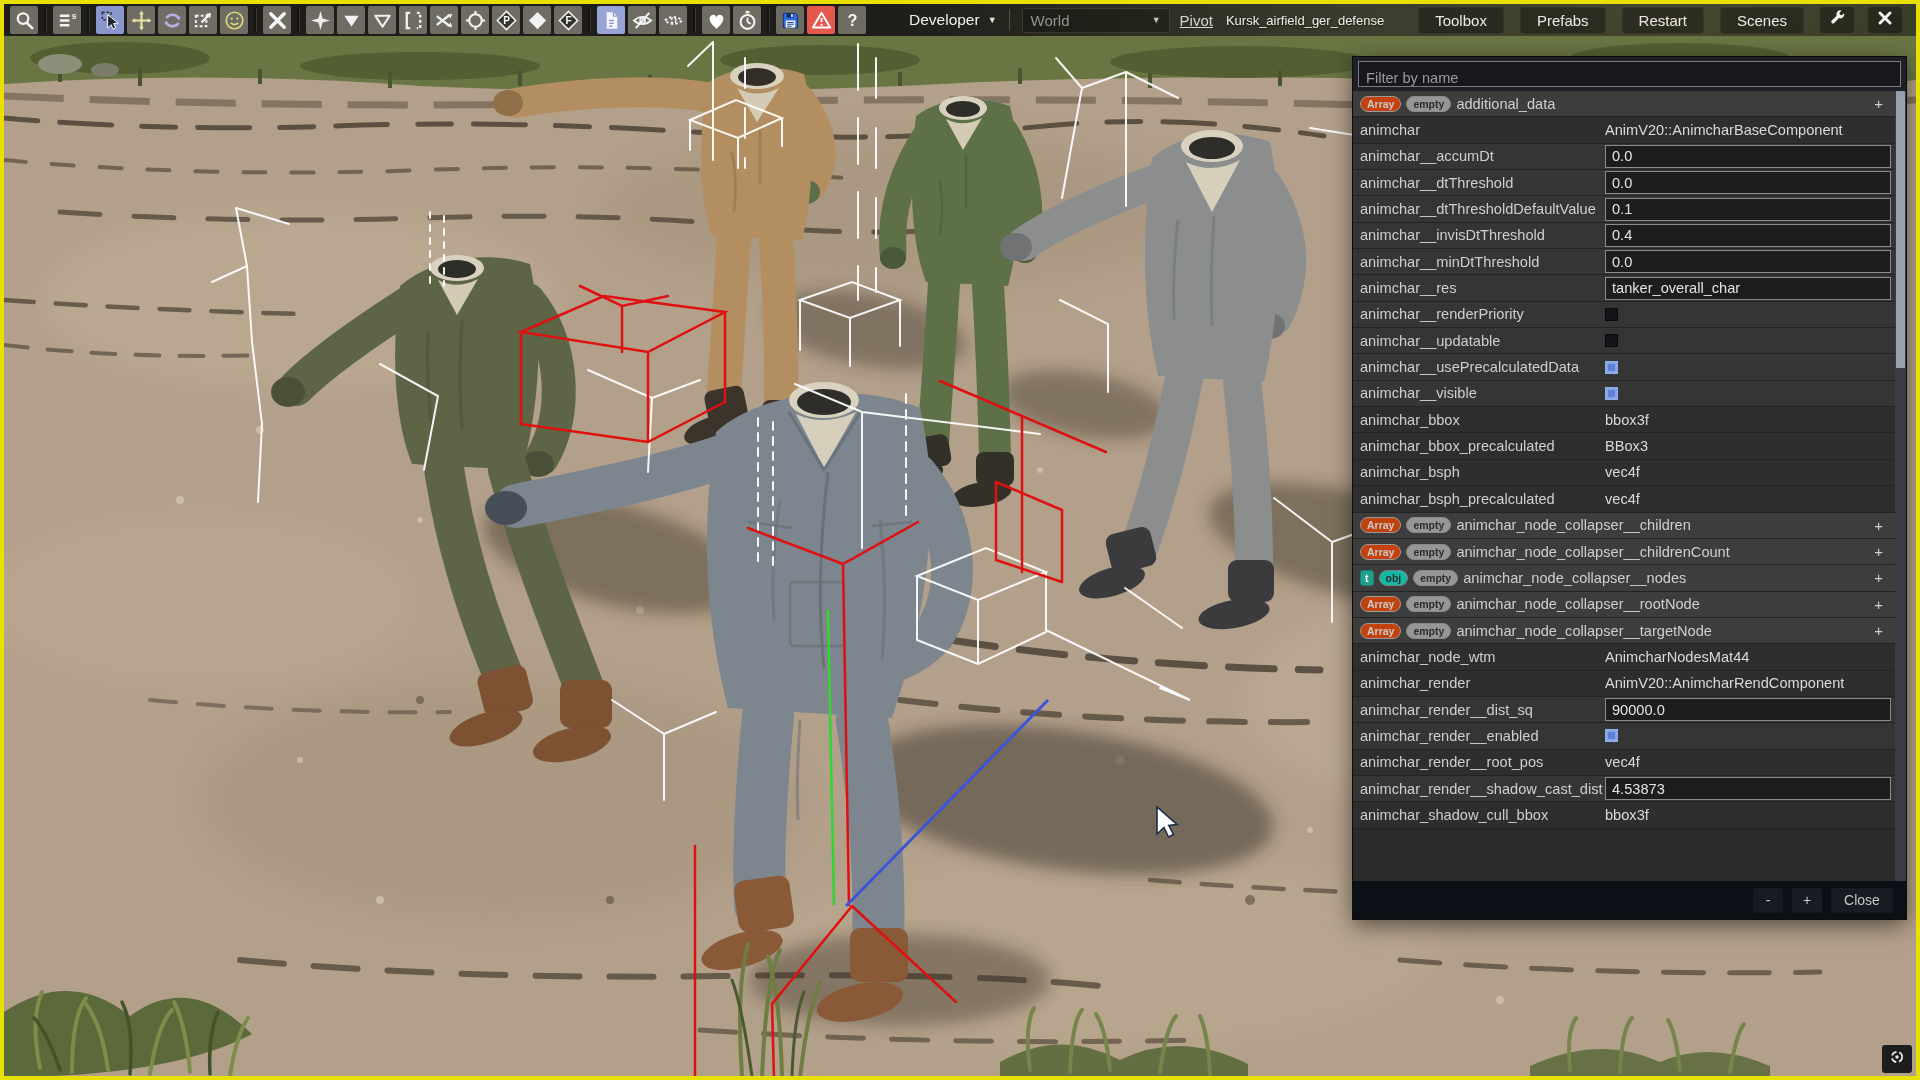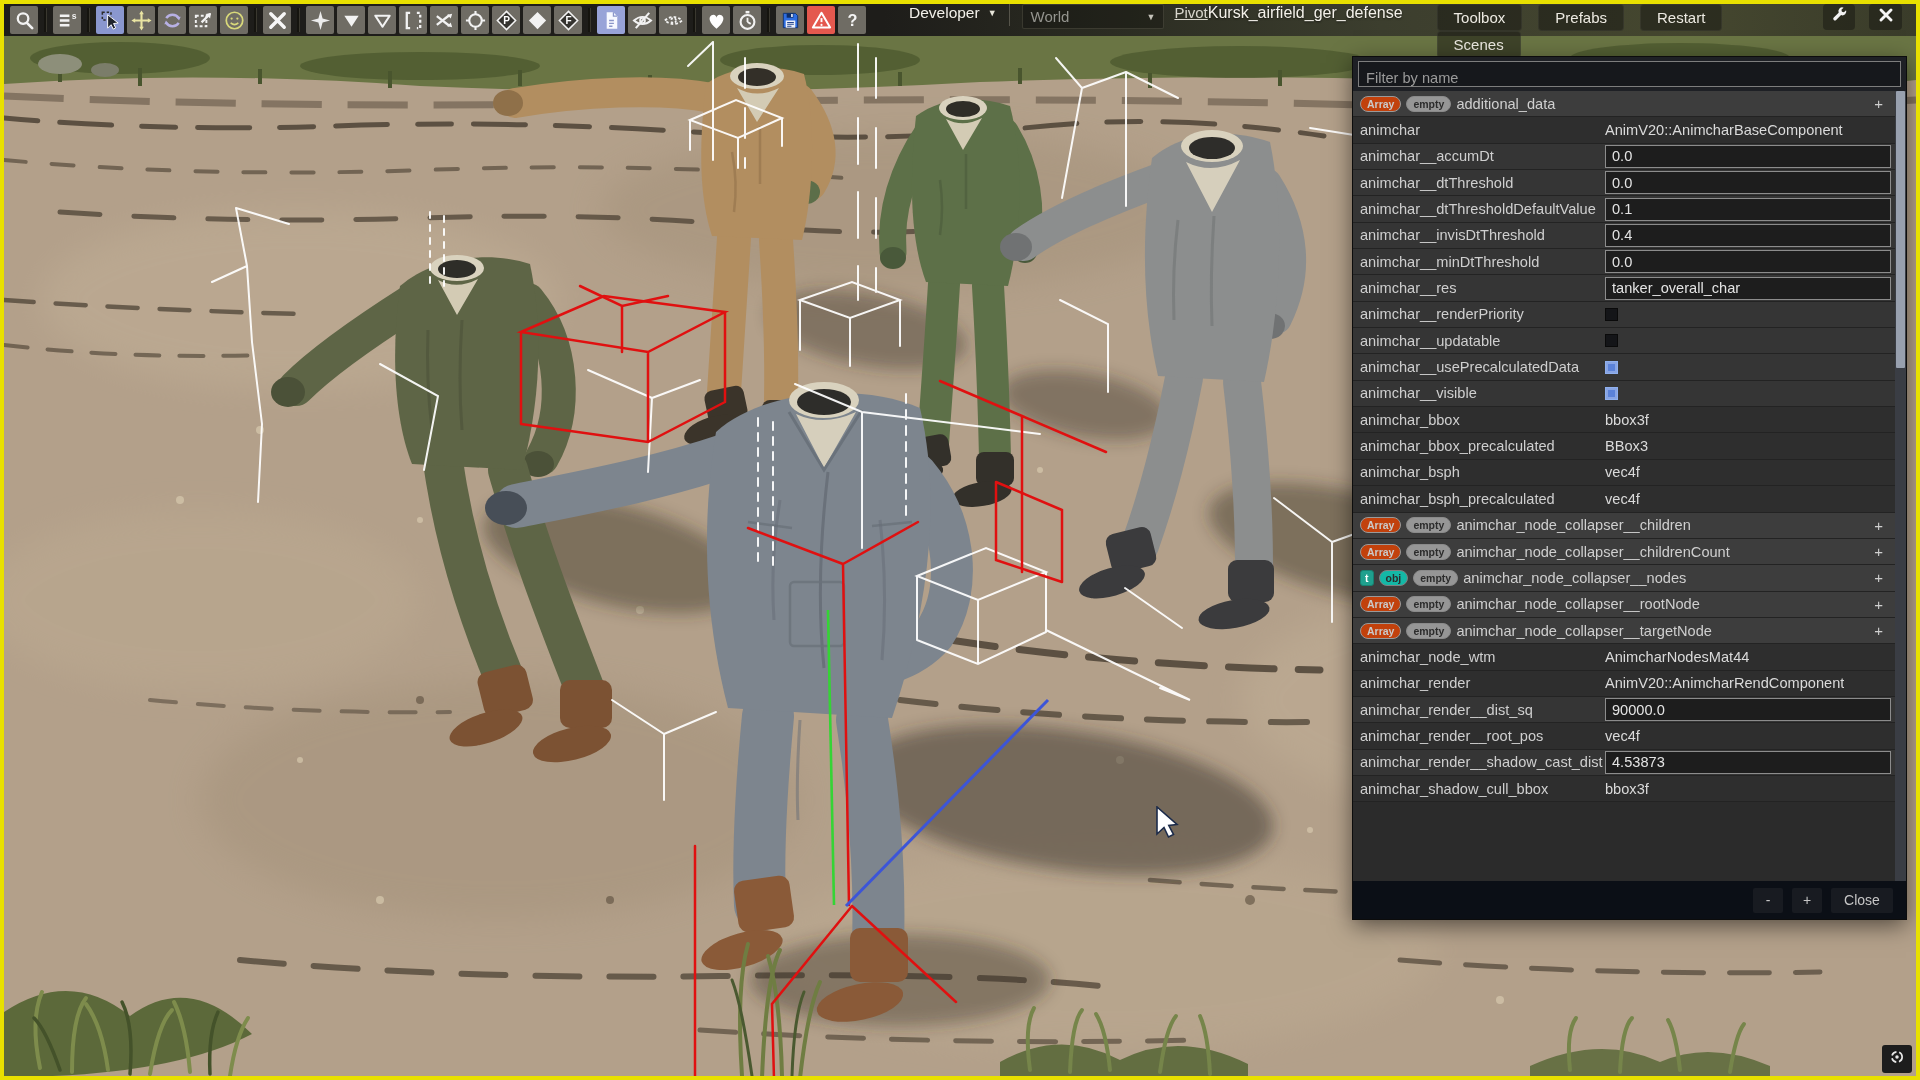--- a/index.html
+++ b/index.html
@@ -13,31 +13,31 @@
           z-index:50;padding-left:6px;box-sizing:border-box;}
   .tools{display:flex;align-items:center;height:32px;}
   .tbtn{width:28px;height:28px;margin-right:3px;border-radius:2px;background:var(--button_bg,#6f6c64);
         display:flex;align-items:center;justify-content:center;flex:0 0 auto;}
   .tbtn svg{width:23px;height:23px;display:block;}
   .tbtn.active{background:var(--active_tool_bg,#8a97cf);}
   .tbtn.active2{background:var(--active_doc_bg,#98a3d8);}
   .tbtn.red{background:var(--warning_bg,#e4584e);}
   .tsep{width:9px;height:28px;margin-right:3px;display:flex;align-items:center;justify-content:center;}
   .tsep i{display:block;width:2px;height:24px;background:#15140f;border-right:1px solid #3a382f;}
-  .tb-right{display:flex;align-items:flex-start;flex:1;height:32px;}
+  .tb-right{display:flex;align-items:center;flex:1;height:32px;}
   .dropdown{display:flex;align-items:center;gap:8px;margin-left:40px;color:#f2f0ea;font-size:15.5px;}
   .caret{font-size:9px;color:#e8e6da;}
   .caret.dim{color:#c5c3ba;margin-left:auto;}
   .vsep{width:1px;height:22px;background:#56544a;margin:0 12px;}
   .world-box{width:130px;height:23px;display:flex;align-items:center;padding:0 8px;
              background:rgba(12,12,9,.32);border:1px solid rgba(125,122,104,.30);border-radius:2px;
              color:#94948e;font-size:15px;}
   .pivot{color:#d9d7cd;font-size:15px;margin-left:10px;text-decoration:underline;}
   .spacer{flex:1;}
-  .scene-name{color:#f3f0e9;font-size:16px;margin-right:34px;text-shadow:0 1px 2px rgba(0,0,0,.6);}
+  .scene-name{color:#f3f0e9;font-size:13px;margin-right:34px;text-shadow:0 1px 2px rgba(0,0,0,.6);}
   .tb-btn{background:rgba(26,26,20,.55);border:1px solid rgba(255,255,255,.05);border-radius:4px;
           color:#edeae2;font-size:15px;padding:4px 16px;margin-right:16px;}
   .tb-ibtn{width:34px;height:26px;background:rgba(26,26,20,.55);border-radius:4px;margin-right:14px;
            display:flex;align-items:center;justify-content:center;}
   .tb-ibtn svg{width:20px;height:20px;}
 
   
   .viewport{position:absolute;left:4px;top:36px;width:1912px;height:1040px;z-index:1;}
   .viewport svg{display:block;width:100%;height:100%;}
 
@@ -809,20 +809,28 @@
           </div>
         </div>
         <div class="row input">
           <div class="left">
             <span class="lbl">animchar_render__dist_sq</span>
           </div>
           <div class="right">
             <div class="inp">90000.0</div>
           </div>
         </div>
+        <div class="row checkbox">
+          <div class="left">
+            <span class="lbl">animchar_render__enabled</span>
+          </div>
+          <div class="right">
+            <span class="cb on"></span>
+          </div>
+        </div>
         <div class="row text">
           <div class="left">
             <span class="lbl">animchar_render__root_pos</span>
           </div>
           <div class="right">
             <span class="tval">vec4f</span>
           </div>
         </div>
         <div class="row input">
           <div class="left">

